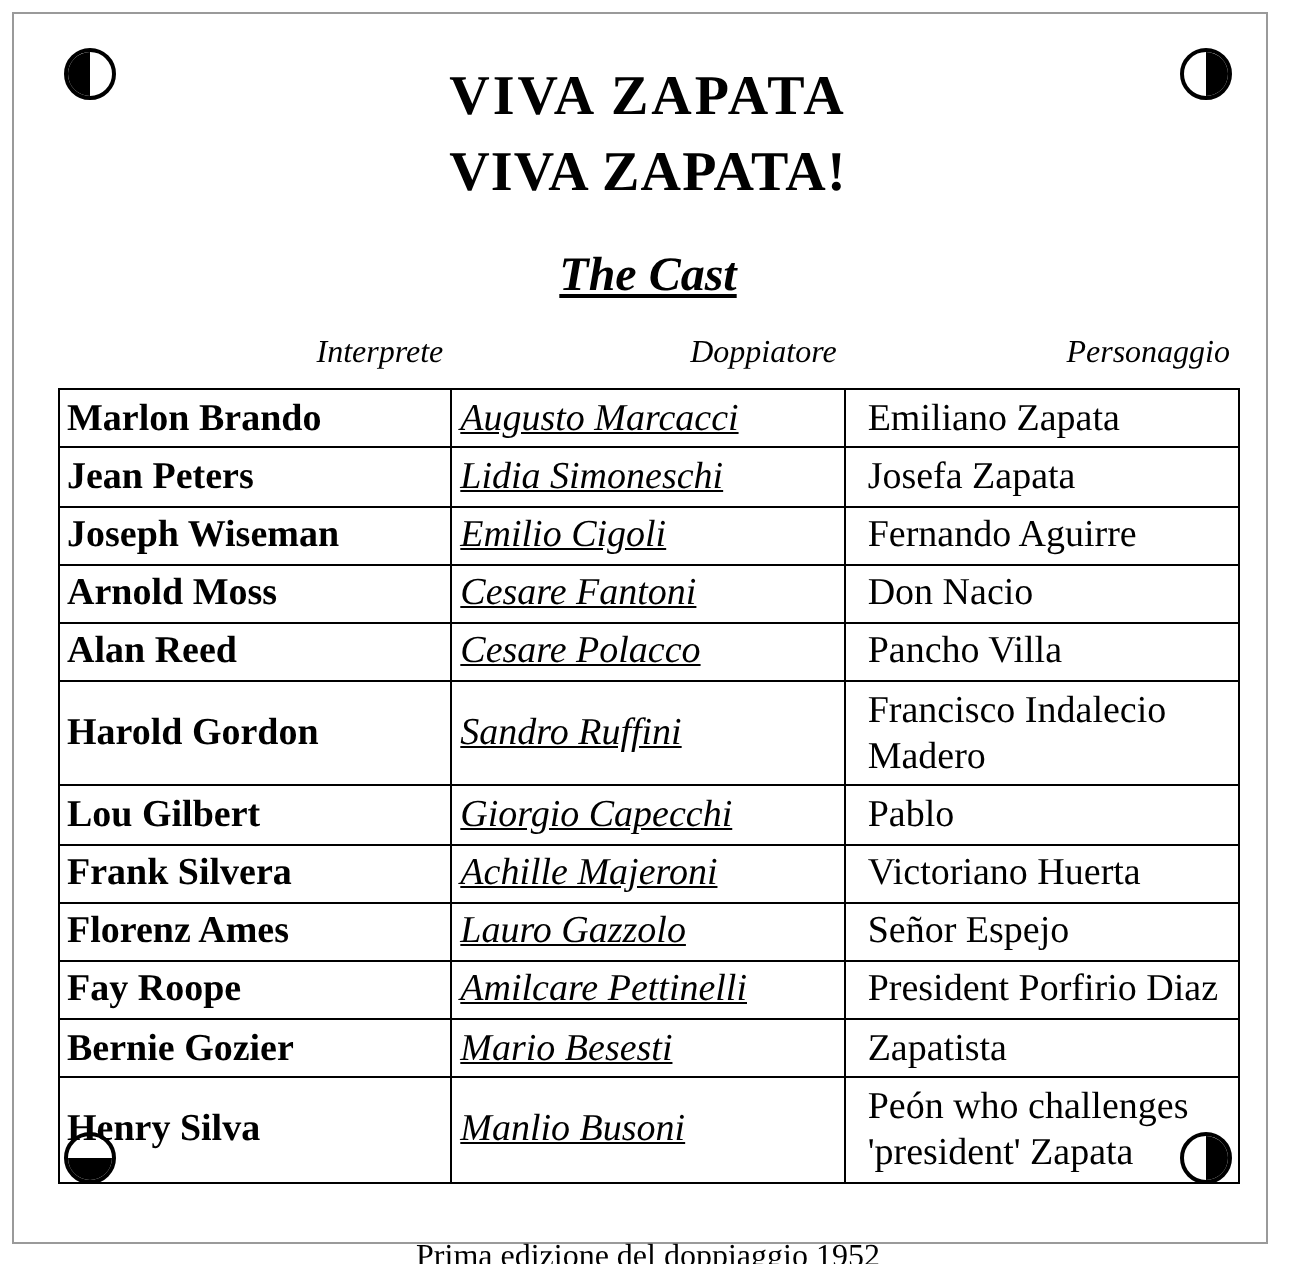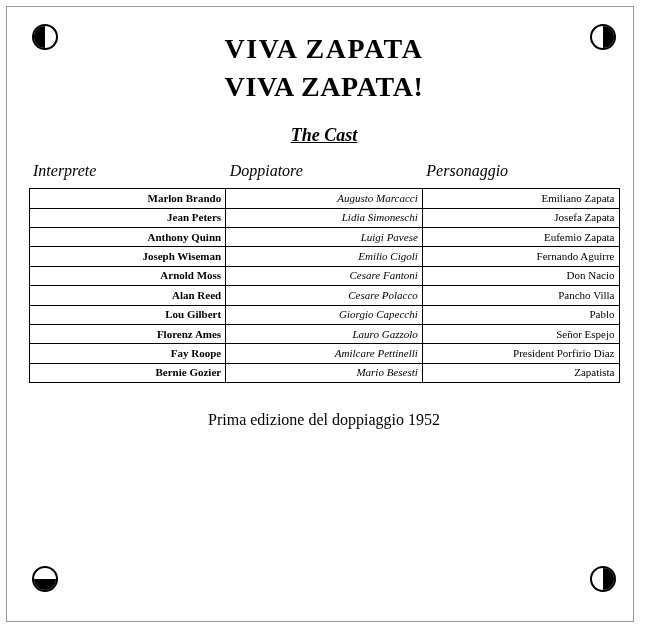--- a/index.html
+++ b/index.html
@@ -85,56 +85,57 @@
     line-height: 1.2;
   }
   .title-sub {
     font-size: 28px;
     font-weight: bold;
     letter-spacing: 0.6px;
     margin: 0 0 22px 0;
     line-height: 1.2;
   }
   .cast-heading {
-    font-size: 18px;
+    font-size: 24px;
     font-style: italic;
     font-weight: bold;
     text-decoration: underline;
     margin: 4px 0 14px 0;
     font-family: Liberation Serif, serif;
   }
 
   table.cast {
     border-collapse: collapse;
     margin: 0 auto;
     width: 591px;
     table-layout: fixed;
   }
   table.cast th {
     font-style: italic;
     font-weight: normal;
     font-size: 16px;
     padding: 2px 4px 8px 4px;
     border: none;
-    text-align: left;
+    text-align: right;
   }
   table.cast td {
     border: 1px solid #000000;
-    font-size: 11px;
+    font-size: 19px;
     padding: 2.5px 4px;
-    text-align: right;
+    text-align: left;
     line-height: 1.22;
   }
   table.cast td.col-actor {
     font-weight: bold;
     width: 192px;
   }
   table.cast td.col-voice {
     font-style: italic;
     width: 177px;
+    text-decoration: underline;
   }
   table.cast td.col-character {
     width: 222px;
     padding-left: 11px;
   }
   table.cast td .two-line {
     display: block;
   }
 
   .footer-note {
@@ -179,57 +180,70 @@
           <td class="col-actor">Marlon Brando</td>
           <td class="col-voice">Augusto Marcacci</td>
           <td class="col-character">Emiliano Zapata</td>
         </tr>
         <tr>
           <td class="col-actor">Jean Peters</td>
           <td class="col-voice">Lidia Simoneschi</td>
           <td class="col-character">Josefa Zapata</td>
         </tr>
         <tr>
-          <td class="col-actor">Anthony Quinn</td>
-          <td class="col-voice">Luigi Pavese</td>
-          <td class="col-character">Eufemio Zapata</td>
-        </tr>
-        <tr>
           <td class="col-actor">Joseph Wiseman</td>
           <td class="col-voice">Emilio Cigoli</td>
           <td class="col-character">Fernando Aguirre</td>
         </tr>
         <tr>
           <td class="col-actor">Arnold Moss</td>
           <td class="col-voice">Cesare Fantoni</td>
           <td class="col-character">Don Nacio</td>
         </tr>
         <tr>
           <td class="col-actor">Alan Reed</td>
           <td class="col-voice">Cesare Polacco</td>
           <td class="col-character">Pancho Villa</td>
         </tr>
         <tr>
+          <td class="col-actor">Harold Gordon</td>
+          <td class="col-voice">Sandro Ruffini</td>
+          <td class="col-character">Francisco Indalecio Madero</td>
+        </tr>
+        <tr>
           <td class="col-actor">Lou Gilbert</td>
           <td class="col-voice">Giorgio Capecchi</td>
           <td class="col-character">Pablo</td>
         </tr>
         <tr>
+          <td class="col-actor">Frank Silvera</td>
+          <td class="col-voice">Achille Majeroni</td>
+          <td class="col-character">Victoriano Huerta</td>
+        </tr>
+        <tr>
           <td class="col-actor">Florenz Ames</td>
           <td class="col-voice">Lauro Gazzolo</td>
           <td class="col-character">Señor Espejo</td>
         </tr>
         <tr>
           <td class="col-actor">Fay Roope</td>
           <td class="col-voice">Amilcare Pettinelli</td>
           <td class="col-character">President Porfirio Diaz</td>
         </tr>
         <tr>
           <td class="col-actor">Bernie Gozier</td>
           <td class="col-voice">Mario Besesti</td>
           <td class="col-character">Zapatista</td>
         </tr>
+        <tr>
+          <td class="col-actor">Henry Silva</td>
+          <td class="col-voice">Manlio Busoni</td>
+          <td class="col-character">
+            <span class="two-line">Peón who challenges</span>
+            <span class="two-line">'president' Zapata</span>
+          </td>
+        </tr>
       </tbody>
     </table>
 
     <div class="footer-note">Prima edizione del doppiaggio 1952</div>
   </div>
 </div>
 
 </body></html>

